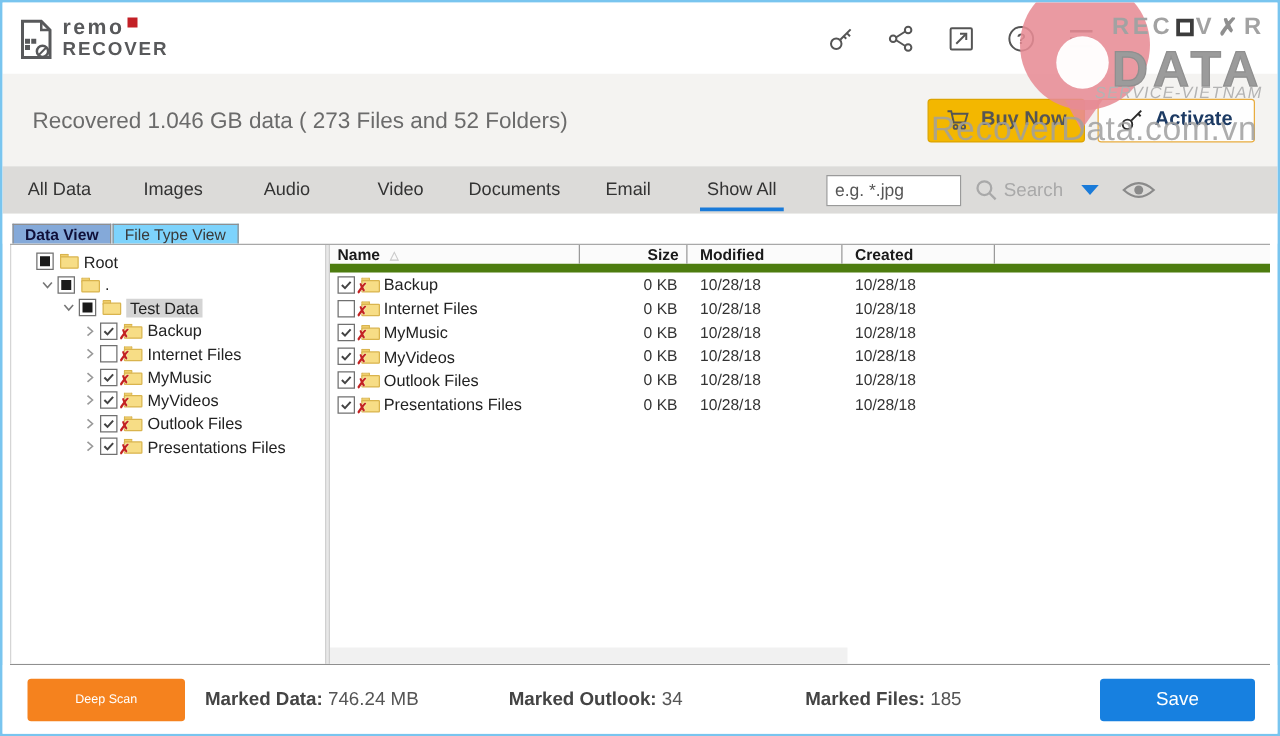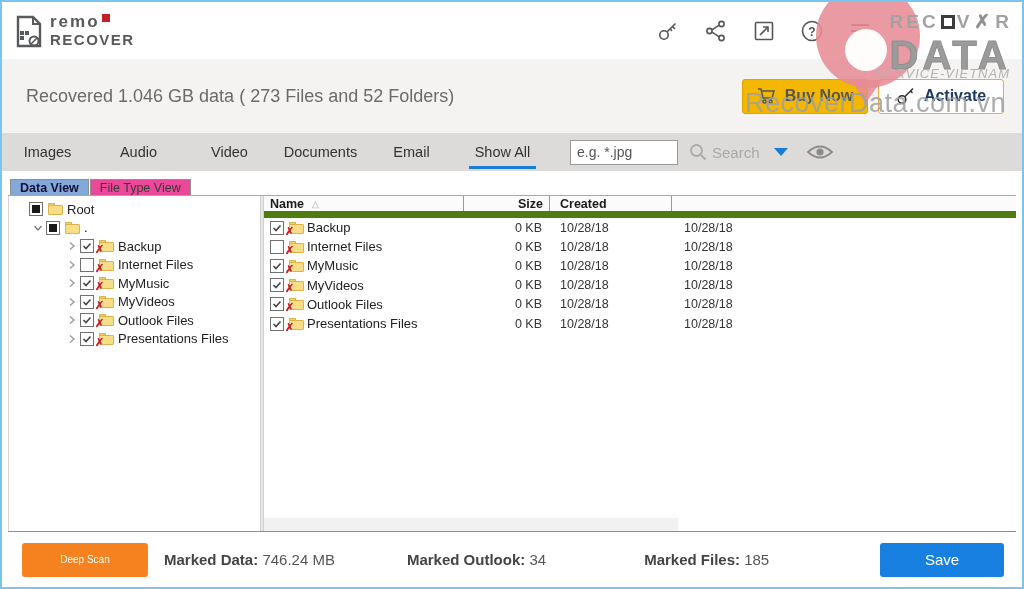--- a/index.html
+++ b/index.html
@@ -1,20 +1,20 @@
 <!DOCTYPE html>
 <html><head>
 <meta charset="utf-8">
 <style>
   * { margin:0; padding:0; box-sizing:border-box; }
   body { font-family:"Liberation Sans", sans-serif; background:#fff; width:1024px; height:589px; overflow:hidden; }
   .window { width:1024px; height:589px; border:2px solid #79c5ef; background:#fff; position:relative; overflow:hidden; display:flex; flex-direction:column; }
 
   
-  .top-header { height:57px; background:#fff; display:flex; align-items:center; justify-content:space-between; padding:0 9px 0 12px; flex:0 0 auto; }
+  .top-header { height:57px; background:#fff; display:flex; align-items:center; justify-content:space-between; padding:0 4px 0 12px; flex:0 0 auto; }
   .brand { display:flex; align-items:flex-start; gap:6px; }
   .brand svg { margin-top:2px; }
   .brand-text { line-height:1; color:#58595b; }
   .brand-line1 { font-size:17px; font-weight:bold; letter-spacing:2px; display:flex; align-items:flex-start; gap:2px; }
   .brand-dot { width:8px; height:8px; background:#c32026; display:inline-block; margin-top:1px; }
   .brand-line2 { font-size:15px; font-weight:bold; letter-spacing:1.5px; margin-top:2px; }
   .header-icons { display:flex; align-items:center; gap:22px; margin-right:140px; }
   .hicon { width:26px; height:26px; display:flex; align-items:center; justify-content:center; cursor:pointer; }
 
   
@@ -44,21 +44,21 @@
   .search-input { width:108px; height:25px; border:1px solid #9a9a9a; background:#fff; font-size:14px; color:#333; padding:0 6px; font-family:"Liberation Sans", sans-serif; }
   .search-input::placeholder { color:#555; }
   .search-label { display:flex; align-items:center; gap:4px; color:#a9a9a9; font-size:15px; cursor:pointer; }
   .caret-down { width:0; height:0; border-left:7px solid transparent; border-right:7px solid transparent; border-top:8px solid #1a7bd9; cursor:pointer; margin-left:4px; }
   .eye { margin-left:8px; cursor:pointer; display:flex; align-items:center; }
 
   
   .viewtabs { height:24px; display:flex; align-items:flex-end; padding-left:8px; flex:0 0 auto; background:#fff; }
   .vtab { height:16px; display:flex; align-items:center; padding:0 9px; font-size:12.5px; border:1px solid #8f8f8f; border-bottom:none; cursor:pointer; }
   .vtab-data { background:#84a9d9; color:#10103a; font-weight:bold; }
-  .vtab-file { background:#ec4899; color:#3a3a3a; margin-left:1px; }
+  .vtab-file { background:#7dd3fc; color:#3a3a3a; margin-left:1px; }
 
   
   .panels { flex:0 0 337px; display:flex; border-top:1px solid #a8a8a8; border-bottom:1px solid #8f8f8f; margin:0 6px; background:#fff; position:relative; }
   .tree-panel { width:252px; border-left:1px solid #d5d5d5; background:#fff; padding:4px 0 0 4px; overflow:hidden; }
   .panel-divider { width:4px; background:#e8e8e8; border-left:1px solid #d0d0d0; border-right:1px solid #cfcfcf; }
   .tree-row { display:flex; align-items:center; height:18.5px; font-size:13px; color:#222; }
   .chev { width:16px; display:flex; align-items:center; justify-content:center; cursor:pointer; flex:0 0 16px; }
   .checkbox { width:14px; height:14px; border:1px solid #707070; background:#fff; display:flex; align-items:center; justify-content:center; cursor:pointer; flex:0 0 14px; }
   .checkbox .inner-sq { width:8px; height:8px; background:#1a1a1a; }
   .tree-label { margin-left:4px; white-space:nowrap; }
@@ -192,20 +192,21 @@
             <line x1="9" y1="10.5" x2="17" y2="2.5"></line>
             <line x1="14.5" y1="5" x2="16.5" y2="7"></line>
         </svg>
         <span>Activate</span>
       </button>
     </div>
   </div>
 
   <div class="tabbar">
     <div id="filter-tabs" style="display:flex;">
+        <div class="ftab">All Data</div>
         <div class="ftab">Images</div>
         <div class="ftab">Audio</div>
         <div class="ftab">Video</div>
         <div class="ftab">Documents</div>
         <div class="ftab">Email</div>
         <div class="ftab active">Show All</div>
       </div>
     <div class="search-wrap">
       <input class="search-input" type="text" placeholder="e.g. *.jpg" style="">
       <span class="search-label">
@@ -251,20 +252,35 @@
           </span>
           <span class="checkbox">
             <span class="inner-sq"></span>
           </span>
           <span class="folder">
             <span class="tab"></span>
             <span class="body"></span>
           </span>
           <span class="tree-label">.</span>
         </div>
+        <div class="tree-row" style="padding-left: 34px;">
+          <span class="chev">
+            <svg width="10" height="10" viewBox="0 0 10 10" fill="none" stroke="#777" stroke-width="1.3">
+              <polyline points="1.5,3 5,7 8.5,3"></polyline>
+            </svg>
+          </span>
+          <span class="checkbox">
+            <span class="inner-sq"></span>
+          </span>
+          <span class="folder">
+            <span class="tab"></span>
+            <span class="body"></span>
+          </span>
+          <span class="tree-label selected">Test Data</span>
+        </div>
         <div class="tree-row" style="padding-left: 51px;">
           <span class="chev">
             <svg width="10" height="10" viewBox="0 0 10 10" fill="none" stroke="#999" stroke-width="1.3">
               <polyline points="3,1.5 7,5 3,8.5"></polyline>
             </svg>
           </span>
           <span class="checkbox">
             <svg width="12" height="12" viewBox="0 0 12 12" fill="none" stroke="#444" stroke-width="1.6">
               <polyline points="2.5,6 5,8.5 9.5,3.5"></polyline>
             </svg>
@@ -365,20 +381,23 @@
       </div>
     <div class="panel-divider"></div>
     <div class="table-panel">
       <div class="thead">
         <div class="th th-name">
             <span>Name</span>
             <span class="sort-ind">△</span>
           </div>
         <div class="th th-size">
             <span>Size</span>
+          </div>
+        <div class="th th-mod">
+            <span>Modified</span>
           </div>
         <div class="th th-created">
             <span>Created</span>
           </div>
         <div class="th th-rest"></div>
       </div>
       <div id="table-body">
           <div class="trow">
             <div class="td-name">
               <span class="checkbox">

